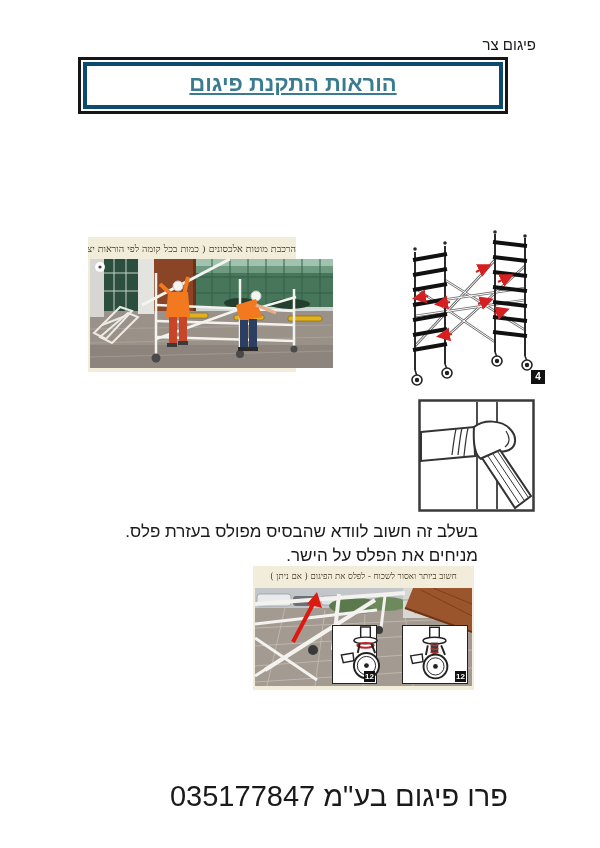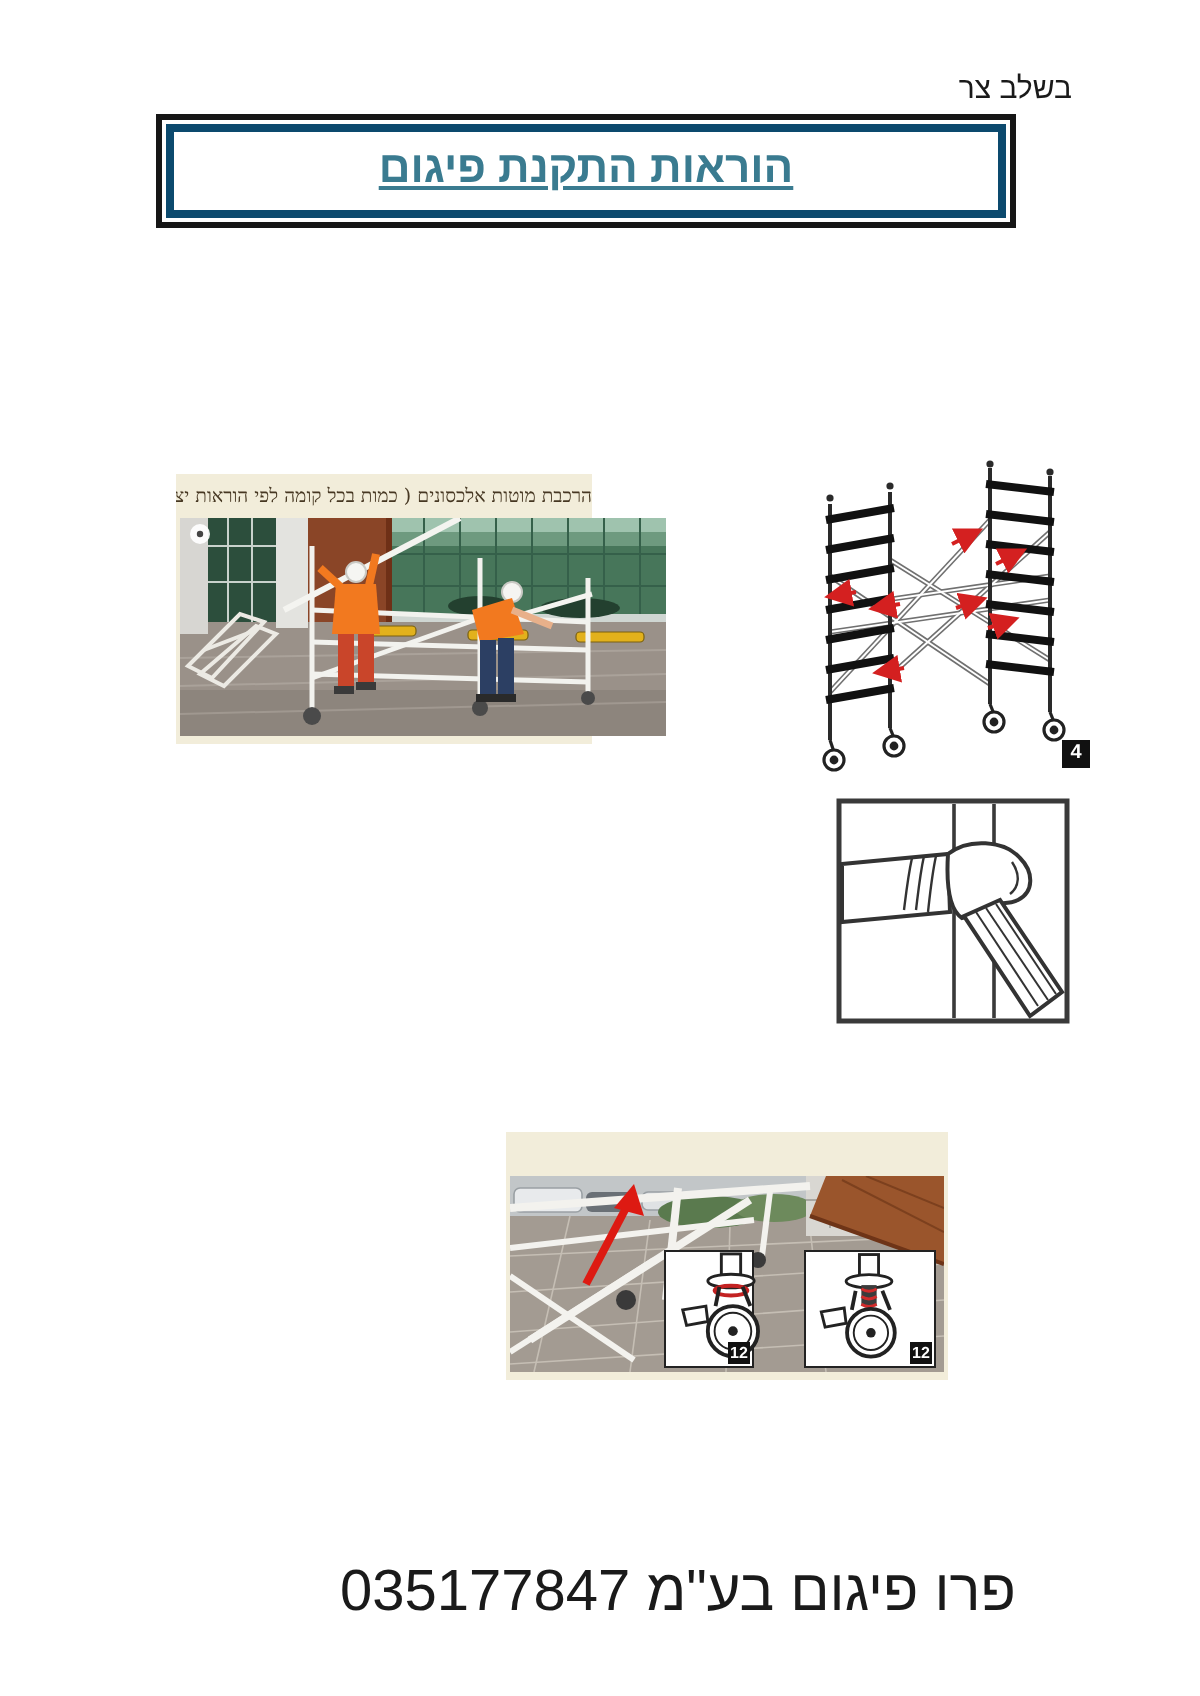--- a/index.html
+++ b/index.html
@@ -37,21 +37,21 @@
                font-size:8px;line-height:11px;font-weight:bold;text-align:center;}
   .red-arrow{position:absolute;left:28px;top:2px;}
   
   .footer-line{position:absolute;top:780px;right:92px;font-size:29px;direction:rtl;white-space:nowrap;}
 </style>
 </head>
 <body>
 
 <div class="page">
 
-  <div class="doc-label">בשלב צר</div>
+  <div class="doc-label">פיגום צר</div>
 
   <div class="title-box">
     <div class="title-inner">
       <span class="title-text">הוראות התקנת פיגום</span>
     </div>
   </div>
 
 
   <div class="fig-card fig1">
     <div class="fig-caption">הרכבת מוטות אלכסונים ( כמות בכל קומה לפי הוראות יצרן)</div>
@@ -238,22 +238,24 @@
     <path d="M44,29 C42,38 41,48 40,56" fill="none" stroke="#333" stroke-width="1.2"></path>
     <path d="M50,29 C48,38 47,48 46,57" fill="none" stroke="#333" stroke-width="1.2"></path>
     <path d="M56,28 C66,20 84,21 92,30 C99,37 99,47 91,51 C85,54 78,51 73,57 L63,60 C57,56 55,44 56,28 Z" fill="#ffffff" stroke="#333" stroke-width="2"></path>
     <path d="M88,32 C92,38 92,44 87,48" fill="none" stroke="#333" stroke-width="1.2"></path>
     <polygon points="64,59 82,51 113,97 97,109" fill="#ffffff" stroke="#333" stroke-width="2"></polygon>
     <line x1="70" y1="57" x2="101" y2="104" stroke="#333" stroke-width="1"></line>
     <line x1="75" y1="55" x2="106" y2="101" stroke="#333" stroke-width="1"></line>
     <line x1="80" y1="53" x2="110" y2="98" stroke="#333" stroke-width="1"></line>
   </svg>
 
+  <p class="para para2">בשלב זה חשוב לוודא שהבסיס מפולס בעזרת פלס. מניחים את הפלס על הישר.</p>
 
   <div class="fig-card fig2">
+    <div class="fig-caption">חשוב ביותר ואסור לשכוח - לפלס את הפיגום ( אם ניתן )</div>
     <div class="photo-wrap">
       <svg width="217" height="98" viewBox="0 0 217 98">
         <rect x="0" y="0" width="217" height="22" fill="#c2c6c8"></rect>
         <rect x="0" y="20" width="217" height="78" fill="#a39b92"></rect>
         <g stroke="#c5beb4" stroke-width="0.8">
           <line x1="0" y1="40" x2="217" y2="30"></line>
             <line x1="0" y1="58" x2="217" y2="44"></line>
           <line x1="0" y1="78" x2="217" y2="62"></line>
             <line x1="0" y1="94" x2="217" y2="80"></line>
           <line x1="30" y1="20" x2="12" y2="98"></line>

